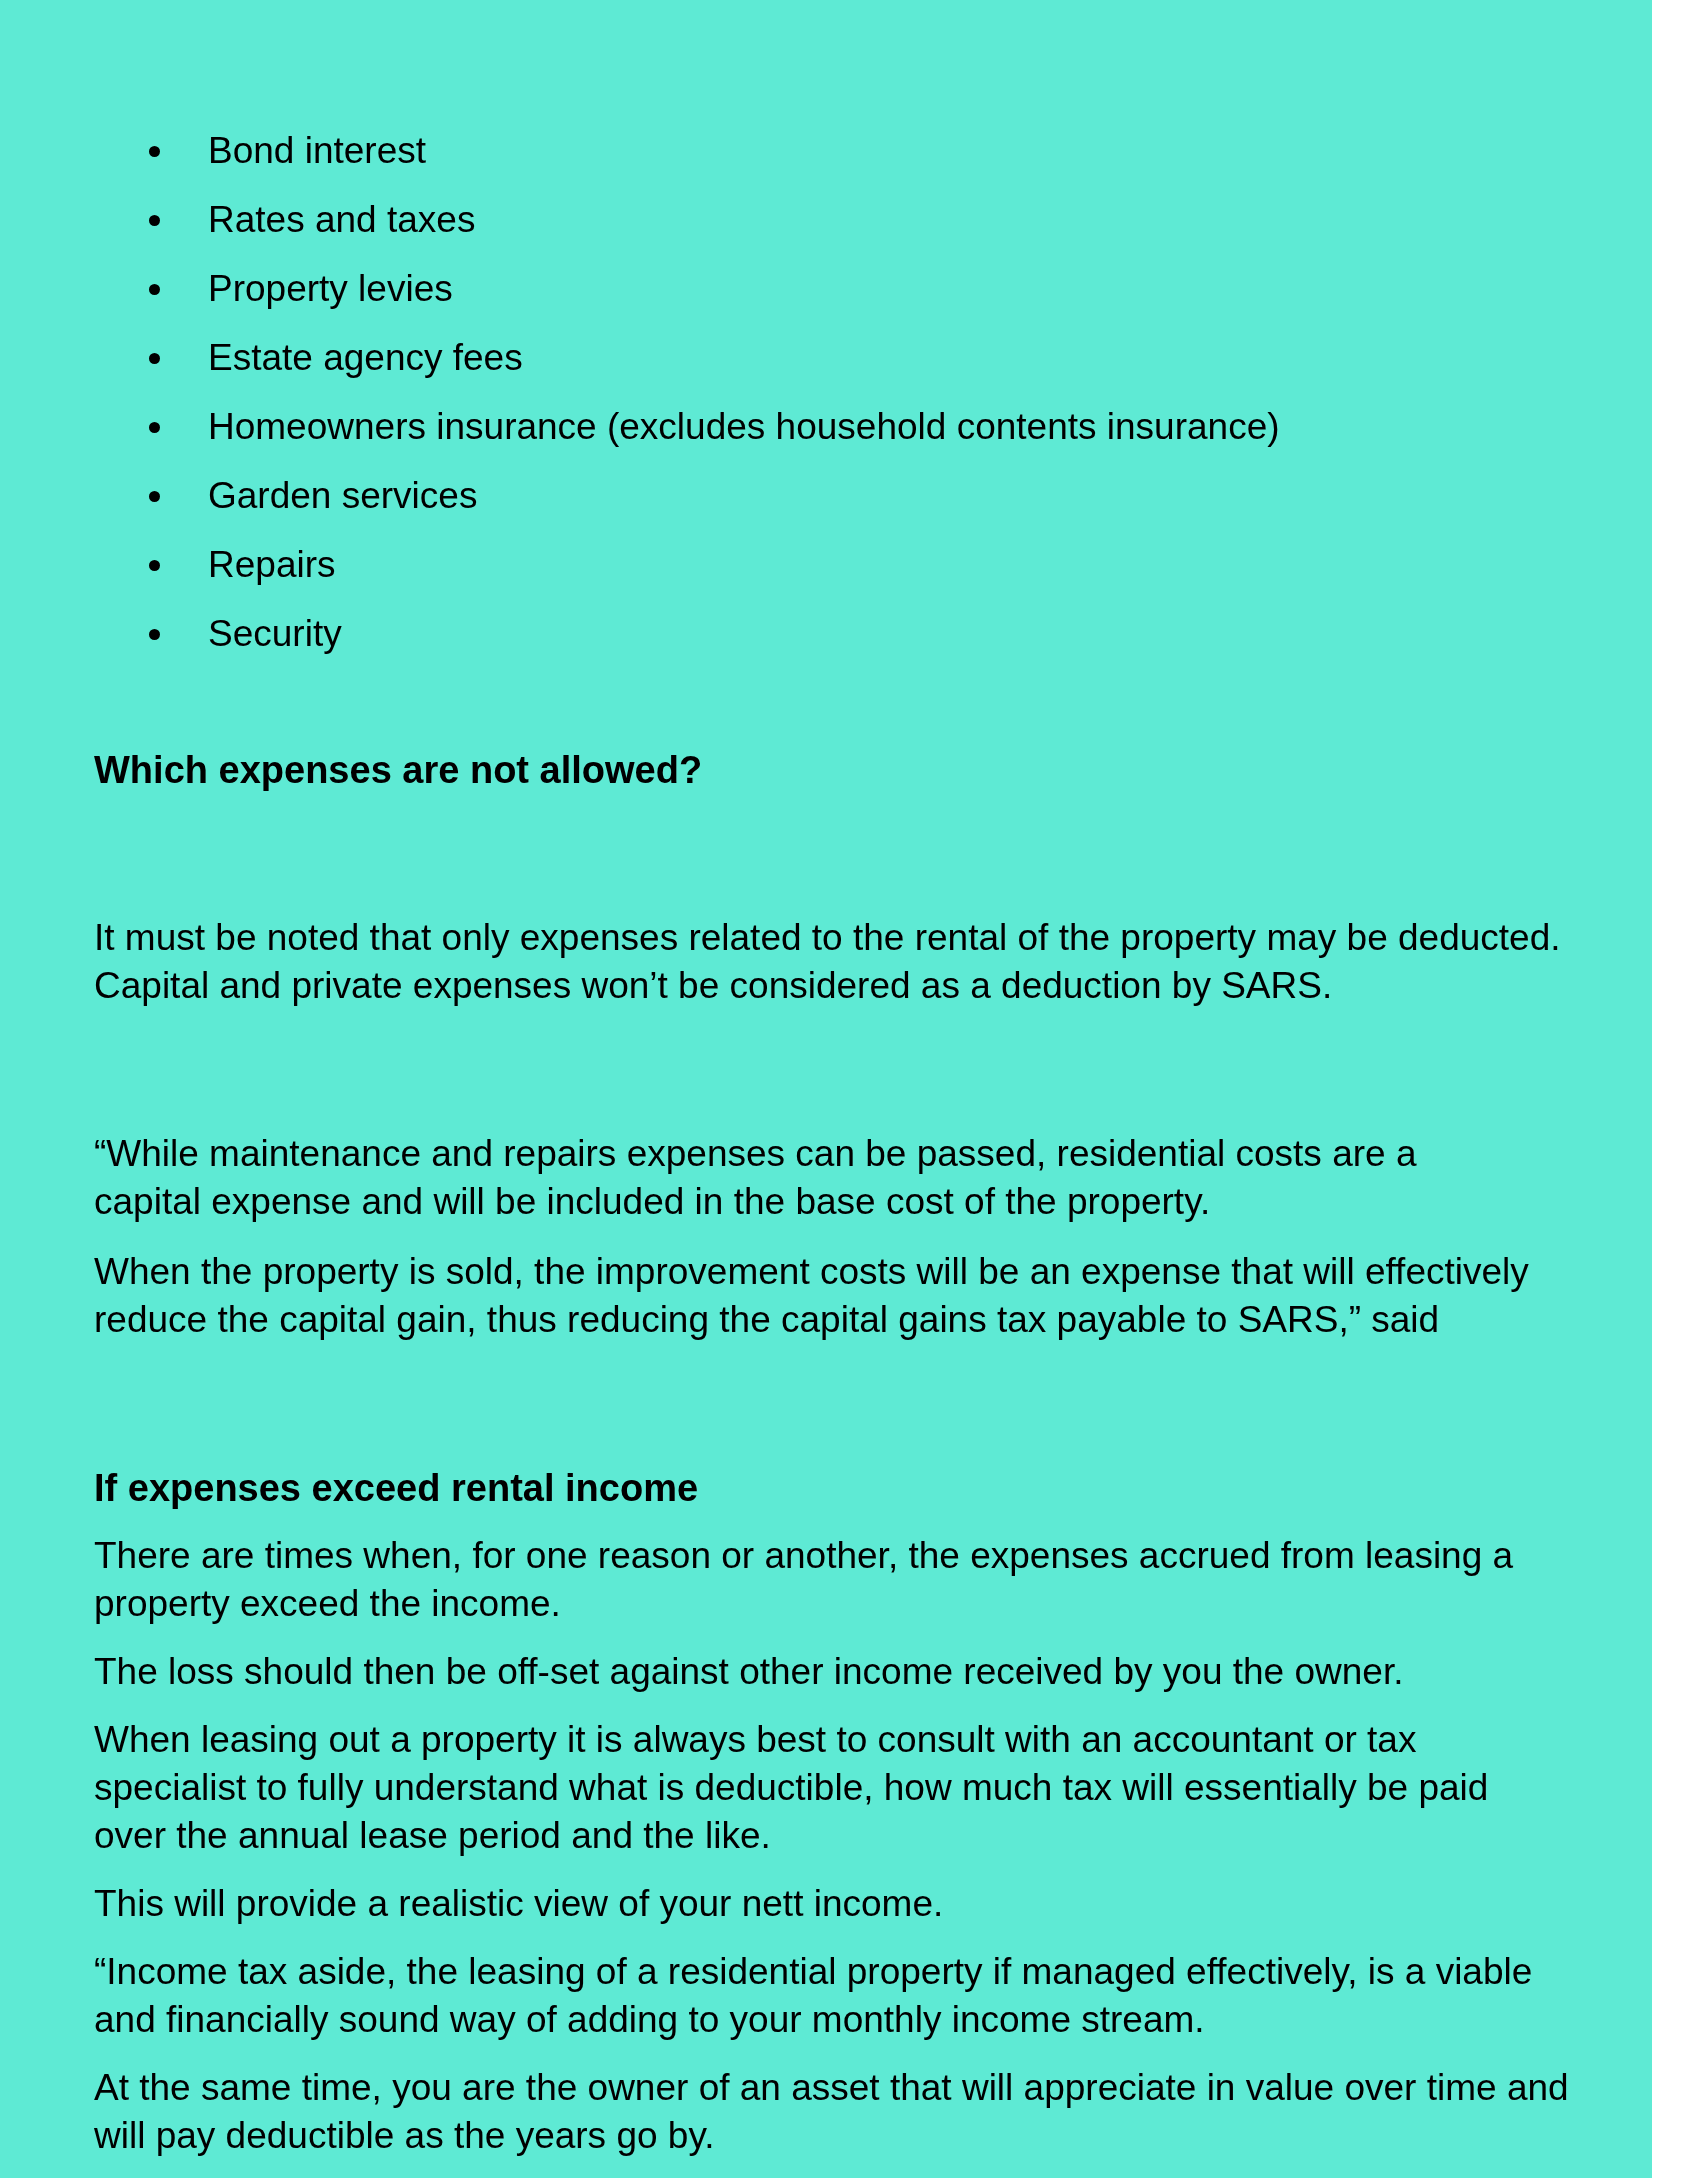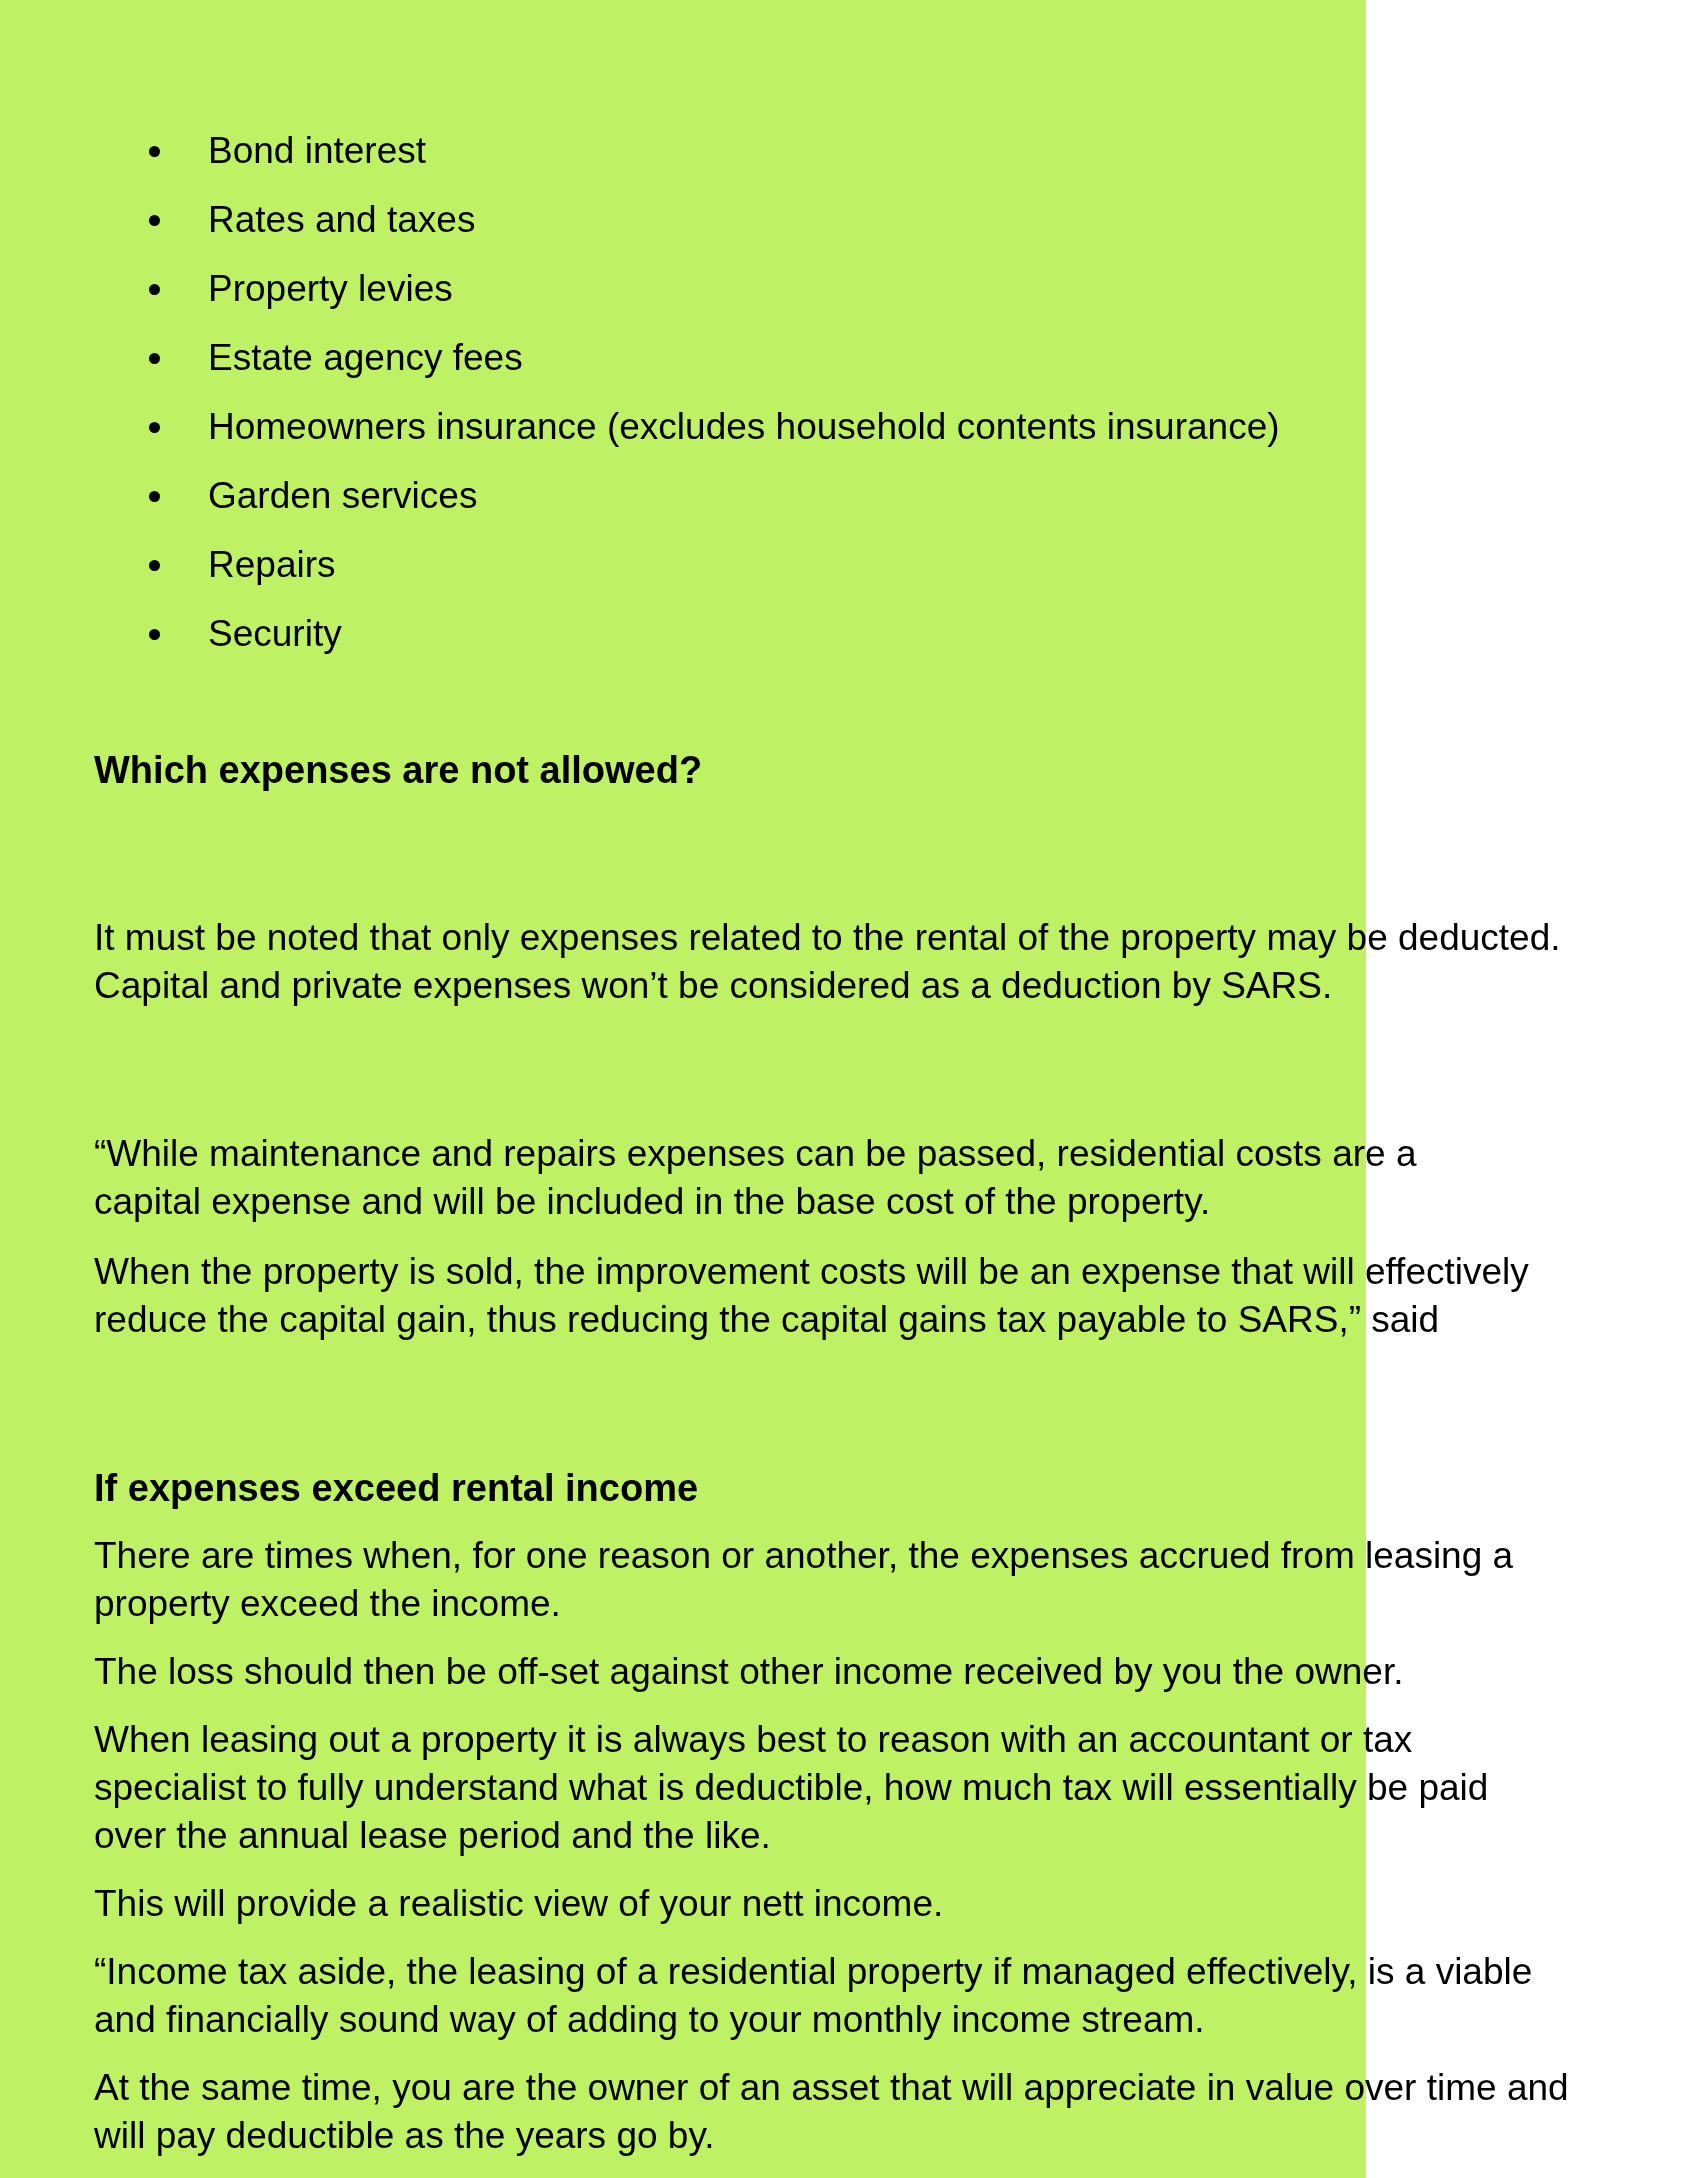--- a/index.html
+++ b/index.html
@@ -11,24 +11,24 @@
     height: 2178px;
     background: #ffffff;
     color: #000000;
     font-family: "Liberation Sans", "DejaVu Sans", sans-serif;
     font-size: 37px;
     line-height: 48px;
     overflow: hidden;
   }
   .page {
     box-sizing: border-box;
-    width: 1366px;
+    width: 1652px;
     height: 2178px;
     padding: 127px 94px 0 94px;
-    background: #bef264;
+    background: #5eead4;
   }
   .bullet-list {
     list-style: none;
     margin: 0;
     padding: 0;
   }
   .bullet-item {
     display: flex;
     align-items: baseline;
     line-height: 48px;
@@ -131,21 +131,21 @@
   <div class="para mt-para">
     <div class="line">There are times when, for one reason or another, the expenses accrued from leasing a</div>
     <div class="line">property exceed the income.</div>
   </div>
 
   <div class="para mt-para">
     <div class="line">The loss should then be off-set against other income received by you the owner.</div>
   </div>
 
   <div class="para mt-para">
-    <div class="line">When leasing out a property it is always best to reason with an accountant or tax</div>
+    <div class="line">When leasing out a property it is always best to consult with an accountant or tax</div>
     <div class="line">specialist to fully understand what is deductible, how much tax will essentially be paid</div>
     <div class="line">over the annual lease period and the like.</div>
   </div>
 
   <div class="para mt-para">
     <div class="line">This will provide a realistic view of your nett income.</div>
   </div>
 
   <div class="para mt-para">
     <div class="line">“Income tax aside, the leasing of a residential property if managed effectively, is a viable</div>

